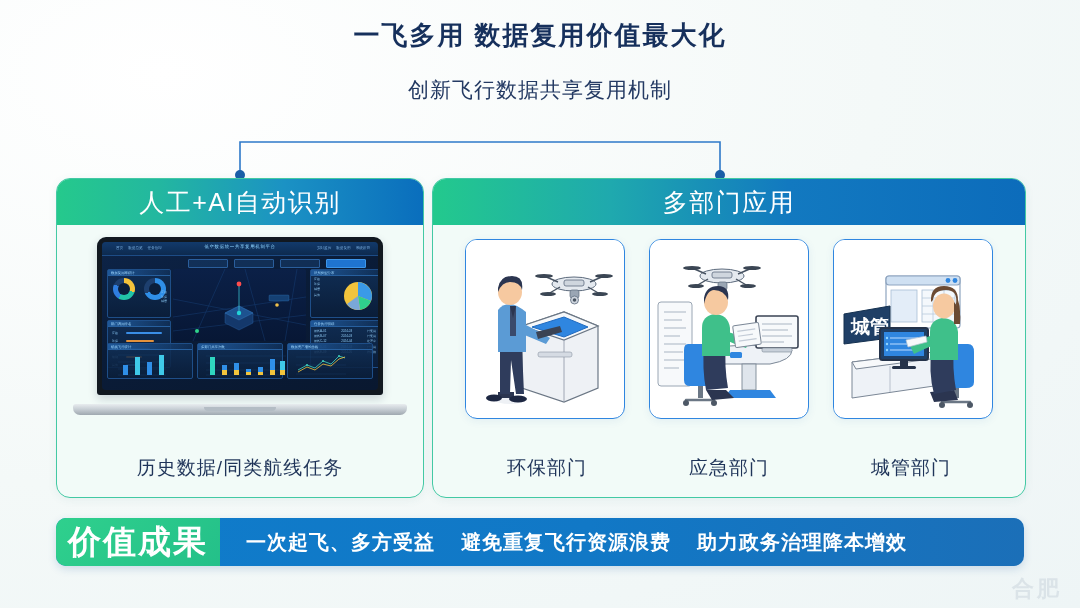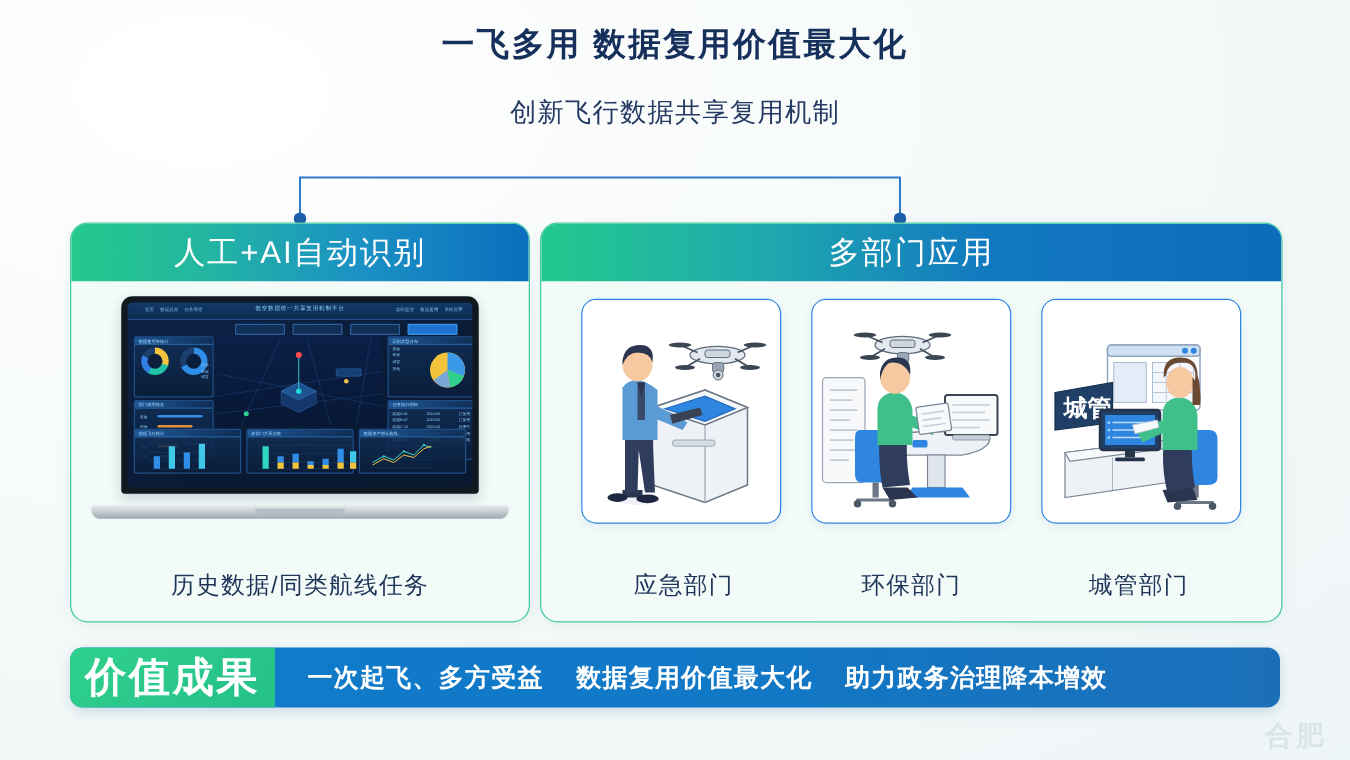--- a/index.html
+++ b/index.html
@@ -607,31 +607,31 @@
               <path d="M120 62 Q128 70 126 84 L120 84 Z" fill="#6b4a33"></path>
               <path d="M72 100 L92 96 L93 102 L74 107 Z" fill="#f7f9fb" stroke="#b9c4d1" stroke-width=".7"></path>
             </g>
           </svg>
 
         </div>
 
       </div>
 
       <div class="caption" style="display:flex;justify-content:center;gap:24px;">
+        <span style="width:158px;display:inline-block">环保部门</span>
         <span style="width:158px;display:inline-block">应急部门</span>
-        <span style="width:158px;display:inline-block">环保部门</span>
         <span style="width:158px;display:inline-block">城管部门</span>
       </div>
     </div>
   </div>
 
   <div class="valuebar">
     <div class="vb-label">价值成果</div>
     <div class="vb-items">
       <span>一次起飞、多方受益</span>
-      <span>数据复用价值最大化</span>
+      <span>避免重复飞行资源浪费</span>
       <span>助力政务治理降本增效</span>
     </div>
   </div>
 
   <div class="watermark">合肥</div>
 
 </div>
 
 </body></html>

